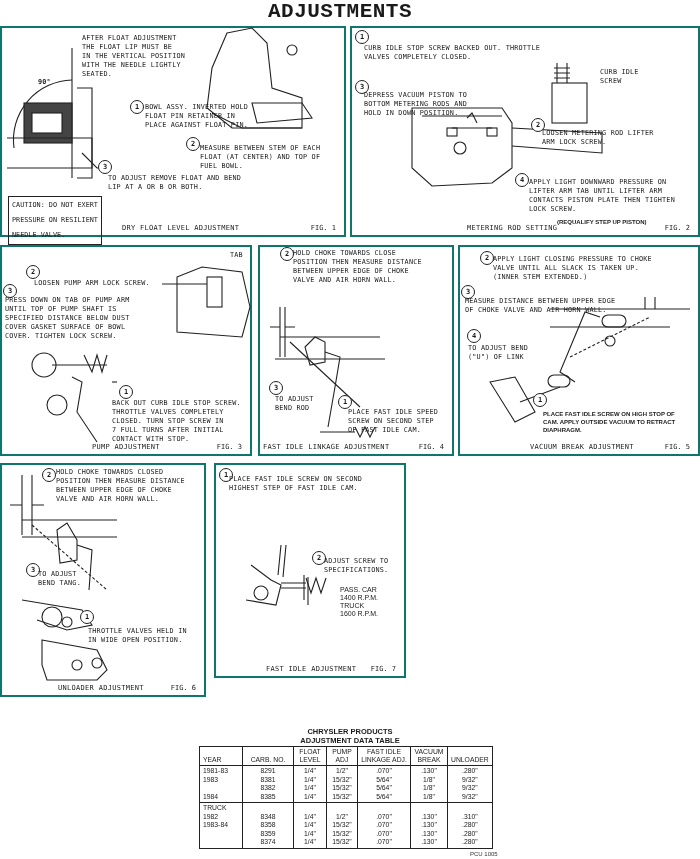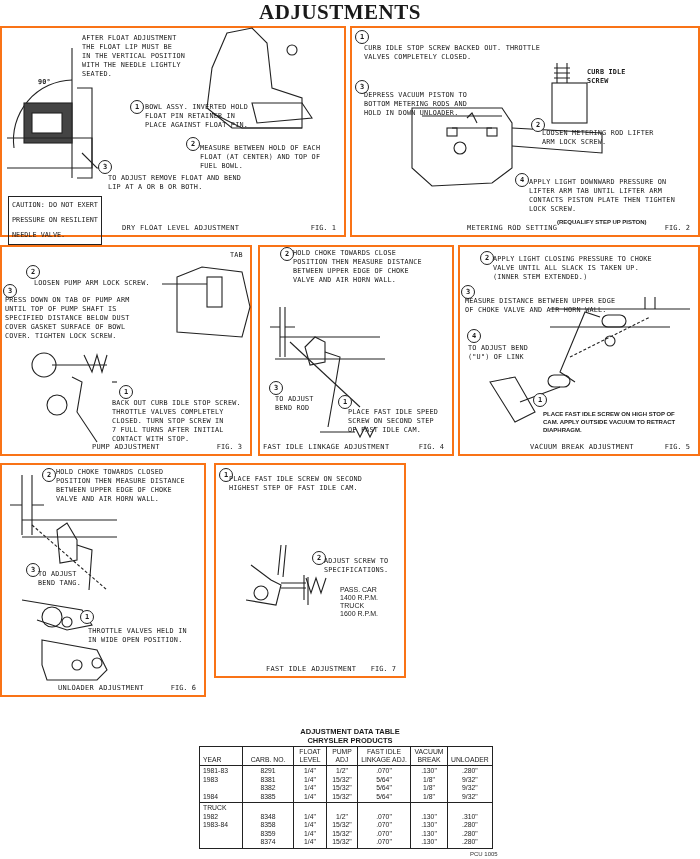--- a/index.html
+++ b/index.html
@@ -1,18 +1,18 @@
 <!DOCTYPE html>
 <html><head>
 <meta charset="utf-8">
 <style>
   html,body{margin:0;padding:0;background:#fff;}
   body{width:700px;height:859px;position:relative;overflow:hidden;font-family:"DejaVu Sans Mono","Liberation Mono",monospace;color:#1a1a1a;}
-  .title{position:absolute;left:0;width:680px;top:0;text-align:center;font-family:Liberation Serif, serif;font-weight:bold;font-size:21px;letter-spacing:0.5px;line-height:24px;}
-  .fig{position:absolute;border:2px solid #f97316;background:#fff;box-sizing:border-box;}
+  .title{position:absolute;left:0;width:680px;top:0;text-align:center;font-family:Liberation Mono, monospace;font-weight:bold;font-size:21px;letter-spacing:0.5px;line-height:24px;}
+  .fig{position:absolute;border:2px solid #0f766e;background:#fff;box-sizing:border-box;}
   .cap{position:absolute;bottom:3px;font-size:7px;letter-spacing:0.3px;white-space:nowrap;}
   .figno{position:absolute;bottom:3px;right:8px;font-size:7px;white-space:nowrap;}
   .note{position:absolute;font-size:6.8px;line-height:9px;letter-spacing:0.2px;white-space:pre-line;}
   .num{position:absolute;width:12px;height:12px;border:1.2px solid #222;border-radius:50%;font-size:7px;line-height:12px;text-align:center;background:#fff;font-weight:bold;}
   .caution{position:absolute;border:1.5px solid #222;padding:1px 3px;font-size:6.8px;line-height:15px;white-space:pre-line;}
   .bold-note{position:absolute;font-family:"Liberation Sans",sans-serif;font-weight:bold;font-size:6px;line-height:8px;white-space:pre-line;}
   svg.draw{position:absolute;overflow:visible;}
   svg.draw *{fill:none;stroke:#222;stroke-width:1.1;}
   svg.draw .f{fill:#444;}
   svg.draw .w{fill:#fff;}
@@ -47,21 +47,21 @@
 THE FLOAT LIP MUST BE
 IN THE VERTICAL POSITION
 WITH THE NEEDLE LIGHTLY
 SEATED.</div>
   <div class="note" style="left:20px;top:50px;font-weight:bold;margin-left:16px;">90°</div>
   <div class="num" style="left:128px;top:72px;">1</div>
   <div class="note" style="left:143px;top:75px;">BOWL ASSY. INVERTED HOLD
 FLOAT PIN RETAINER IN
 PLACE AGAINST FLOAT PIN.</div>
   <div class="num" style="left:184px;top:109px;">2</div>
-  <div class="note" style="left:198px;top:116px;">MEASURE BETWEEN HOLD OF EACH
+  <div class="note" style="left:198px;top:116px;">MEASURE BETWEEN STEM OF EACH
 FLOAT (AT CENTER) AND TOP OF
 FUEL BOWL.</div>
   <div class="num" style="left:96px;top:132px;">3</div>
   <div class="note" style="left:106px;top:146px;">TO ADJUST REMOVE FLOAT AND BEND
 LIP AT A OR B OR BOTH.</div>
   <div class="caution" style="left:6px;top:168px;">CAUTION: DO NOT EXERT
 PRESSURE ON RESILIENT
 NEEDLE VALVE.</div>
   <div class="cap" style="left:120px;">DRY FLOAT LEVEL ADJUSTMENT</div>
   <div class="figno">FIG. 1</div>
@@ -77,26 +77,26 @@
     <path d="M115 90 L120 85 L125 95"></path>
     <circle cx="108" cy="120" r="6"></circle>
     <path d="M160 100 L250 105 L250 125 L160 118"></path>
     <rect x="200" y="55" width="35" height="40"></rect>
     <path d="M205 35 L205 55 M215 35 L215 55"></path>
     <path d="M202 40 L218 40 M202 45 L218 45 M202 50 L218 50"></path>
   </svg>
   <div class="num" style="left:3px;top:2px;">1</div>
   <div class="note" style="left:12px;top:16px;">CURB IDLE STOP SCREW BACKED OUT. THROTTLE
 VALVES COMPLETELY CLOSED.</div>
-  <div class="note" style="left:235px;top:40px;font-weight:bold;">CURB IDLE
+  <div class="note" style="left:248px;top:40px;">CURB IDLE
 SCREW</div>
   <div class="num" style="left:3px;top:52px;">3</div>
   <div class="note" style="left:12px;top:63px;">DEPRESS VACUUM PISTON TO
 BOTTOM METERING RODS AND
-HOLD IN DOWN UNLOADER.</div>
+HOLD IN DOWN POSITION.</div>
   <div class="num" style="left:179px;top:90px;">2</div>
   <div class="note" style="left:190px;top:101px;">LOOSEN METERING ROD LIFTER
 ARM LOCK SCREW.</div>
   <div class="num" style="left:163px;top:145px;">4</div>
   <div class="note" style="left:177px;top:150px;">APPLY LIGHT DOWNWARD PRESSURE ON
 LIFTER ARM TAB UNTIL LIFTER ARM
 CONTACTS PISTON PLATE THEN TIGHTEN
 LOCK SCREW.</div>
   <div class="bold-note" style="left:205px;top:190px;">(REQUALIFY STEP UP PISTON)</div>
   <div class="cap" style="left:115px;">METERING ROD SETTING</div>
@@ -239,22 +239,22 @@
 SPECIFICATIONS.</div>
   <div class="bold-note" style="left:124px;top:121px;font-weight:normal;font-size:7px;line-height:8px;">PASS. CAR
 1400 R.P.M.
 TRUCK
 1600 R.P.M.</div>
   <div class="cap" style="left:50px;">FAST IDLE ADJUSTMENT</div>
   <div class="figno">FIG. 7</div>
 </div>
 
 <div class="tbl-title" style="top:727px;">
+  <div>CHRYSLER PRODUCTS</div>
   <div>ADJUSTMENT DATA TABLE</div>
-  <div>CHRYSLER PRODUCTS</div>
 </div>
 <table class="data">
   <thead>
     <tr>
       <th class="hdr" style="width:36px;text-align:left;">YEAR</th>
       <th class="hdr" style="width:44px;">CARB. NO.</th>
       <th class="hdr" style="width:26px;">FLOAT
 LEVEL</th>
       <th class="hdr" style="width:24px;">PUMP
 ADJ</th>

